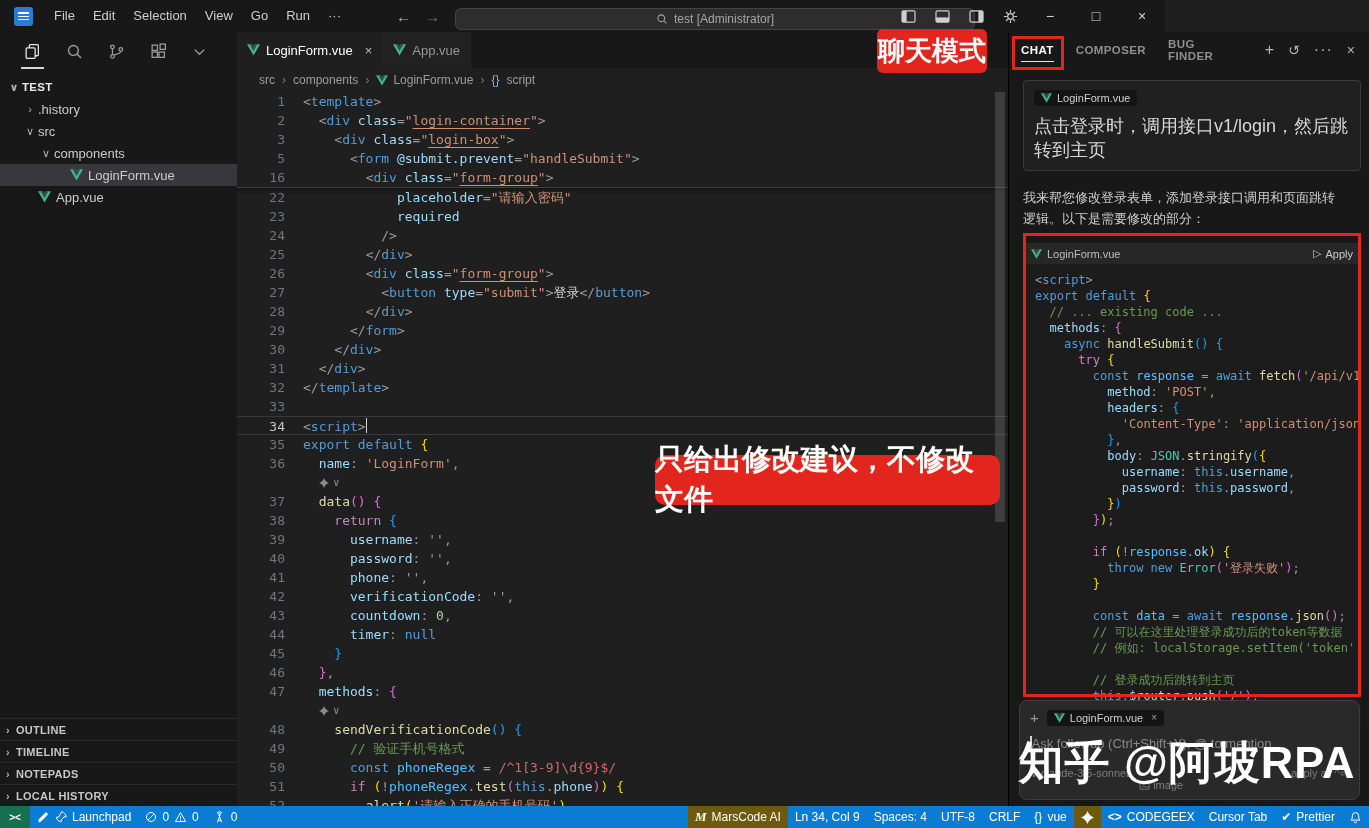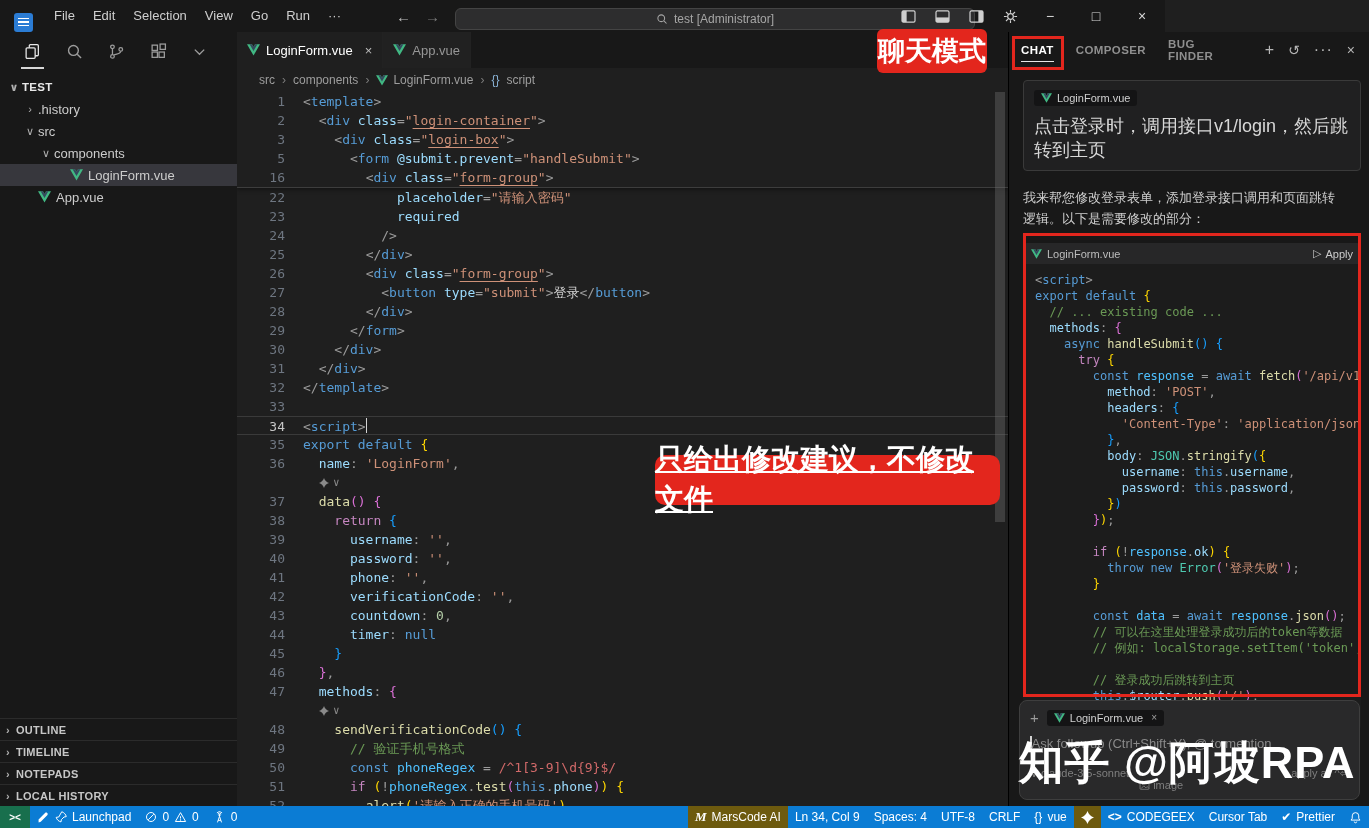--- a/index.html
+++ b/index.html
@@ -2,21 +2,21 @@
 <html><head>
 <meta charset="utf-8">
 <style>
   * { margin:0; padding:0; box-sizing:border-box; }
   html,body { width:1369px; height:828px; overflow:hidden; background:#1f1f1f;
     font-family:"Liberation Sans","DejaVu Sans",sans-serif; color:#cccccc; }
   svg { display:block; }
 
   
   .titlebar { position:absolute; left:0; top:0; width:1165px; height:32px; background:#181818;
-    display:flex; align-items:flex-end; z-index:5; }
+    display:flex; align-items:center; z-index:5; }
   .app-logo { width:19px; height:19px; margin:0 12px 0 14px; background:#2b7cd4; border-radius:3px;
     display:flex; align-items:center; justify-content:center; }
   .app-logo i { display:block; width:11px; height:9px;
     background:linear-gradient(#fff 0 1.5px,transparent 1.5px 3.5px,#fff 3.5px 5px,transparent 5px 7px,#fff 7px 8.5px,transparent 8.5px); }
   .menubar { display:flex; align-items:center; }
   .menu-item { padding:0 9px; font-size:13px; color:#cfcfcf; line-height:32px; cursor:default; }
   .nav-arrows { position:absolute; left:396px; top:0; height:32px; display:flex; align-items:center; gap:14px;
     font-size:15px; color:#bdbdbd; }
   .nav-arrows .fwd { color:#7a7a7a; }
   .search-box { position:absolute; left:455px; top:8px; width:520px; height:22px; background:#2d2d2e;
@@ -115,21 +115,21 @@
   .sb-seg { display:flex; align-items:center; gap:5px; padding:0 7px; height:22px; }
   .sb-remote { background:#186f4d; width:30px; justify-content:center; font-weight:bold; font-size:10px; padding:0; }
   .sb-olive { background:#6d5a0e; }
   .sb-spacer { flex:1; }
   .m-logo { font-family:"Liberation Serif",serif; font-style:italic; font-weight:bold; font-size:13px; }
 
   
   .ann-box { position:absolute; background:#e3261d; color:#fff; font-weight:bold; display:flex;
     align-items:center; justify-content:center; border-radius:8px; z-index:50; }
   .ann-chatmode { left:877px; top:29px; width:110px; height:44px; font-size:27px; border-radius:6px; }
-  .ann-suggest { left:655px; top:455px; width:345px; height:50px; font-size:29px; border-radius:10px;text-decoration:underline; }
+  .ann-suggest { left:655px; top:455px; width:345px; height:50px; font-size:29px; border-radius:10px; }
   .ann-tab-outline { position:absolute; left:1012px; top:36px; width:52px; height:34px;
     border:3px solid #e3261d; z-index:50; }
   .ann-code-outline { position:absolute; left:1023px; top:233px; width:338px; height:464px;
     border:3px solid #e3261d; z-index:50; }
   .watermark { position:absolute; left:1005px; top:733px; width:364px; text-align:center; z-index:60;
     font-size:45px; font-weight:bold; color:#ffffff; letter-spacing:1px; white-space:nowrap; }
 </style>
 </head>
 <body>
 

